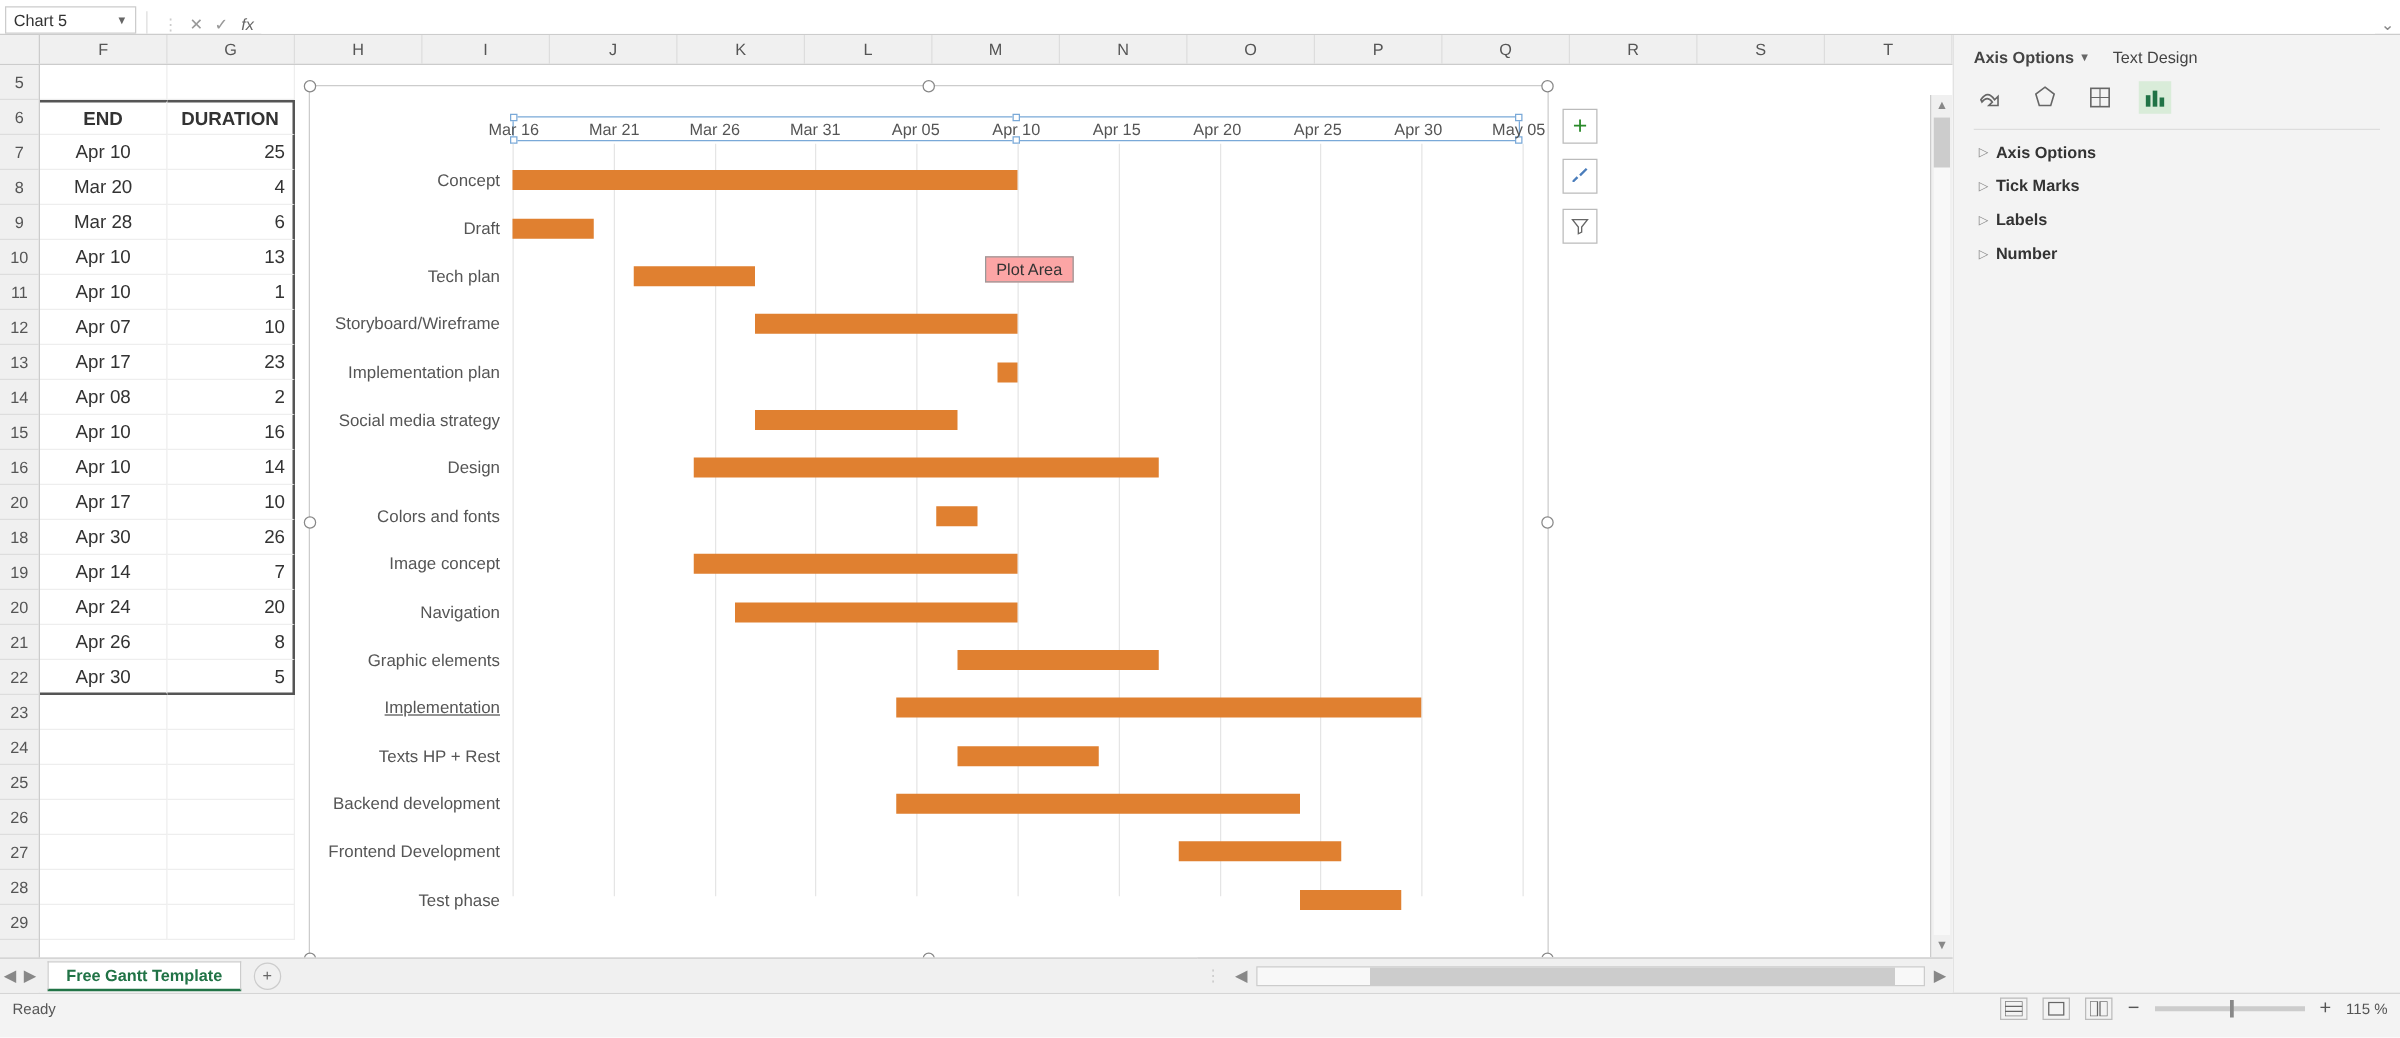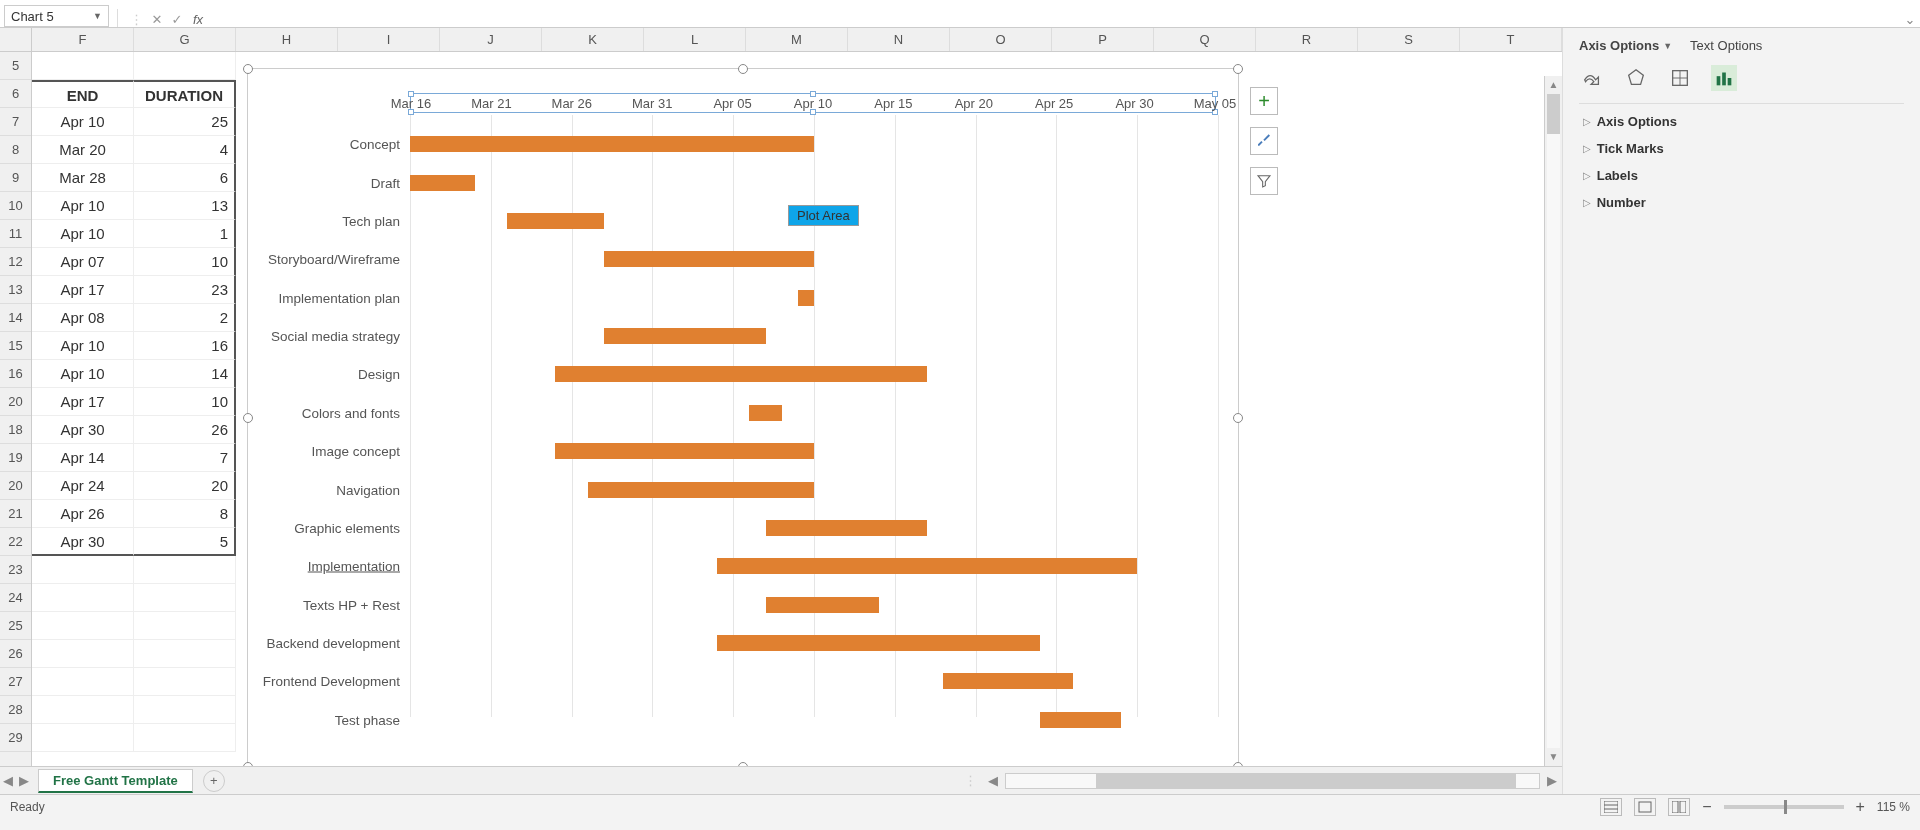--- a/index.html
+++ b/index.html
@@ -40,21 +40,21 @@
 
 
 .chart { position: absolute; left: 215px; top: 16px; width: 992px; height: 700px; background: #fff; border: 1px solid #ccc; }
 .sel-handle { position: absolute; width: 10px; height: 10px; border: 1px solid #888; border-radius: 50%; background: #fff; transform: translate(-50%,-50%); }
 .x-axis { position: absolute; left: 162px; right: 22px; top: 24px; height: 20px; border: 1px solid #7aa9d8; display: flex; }
 .x-tick { position: absolute; top: 2px; font-size: 13px; color: #555; transform: translateX(-50%); white-space: nowrap; }
 .x-sq { position: absolute; width: 6px; height: 6px; background: #fff; border: 1px solid #7aa9d8; transform: translate(-50%,-50%); }
 .vgrid { position: absolute; top: 46px; bottom: 50px; width: 1px; background: #e5e5e5; }
 .task-label { position: absolute; right: 838px; font-size: 13.5px; color: #555; text-align: right; width: 156px; transform: translateY(-50%); }
 .bar { position: absolute; height: 16px; background: #e08030; transform: translateY(-50%); }
-.tooltip { position: absolute; background: #0ea5e9; border: 1px solid #999; padding: 2px 8px; font-size: 13px; color: #333; }
+.tooltip { position: absolute; background: #fca5a5; border: 1px solid #999; padding: 2px 8px; font-size: 13px; color: #333; }
 .chart-btns { position: absolute; right: -40px; top: 18px; display: flex; flex-direction: column; gap: 12px; }
 .chart-btn { width: 28px; height: 28px; border: 1px solid #bbb; background: #fff; display: flex; align-items: center; justify-content: center; font-size: 16px; }
 
 
 .panel-title { font-size: 22px; color: #217346; font-weight: normal; margin-bottom: 10px; display: flex; align-items: center; justify-content: space-between; }
 .panel-close { font-size: 16px; color: #666; }
 .panel-min { font-size: 12px; color: #666; margin-right: 12px; }
 .tab-row { display: flex; gap: 18px; margin-bottom: 12px; font-size: 13px; }
 .tab-opt { color: #444; display: flex; align-items: center; gap: 4px; }
 .tab-opt.active { font-weight: 600; }
@@ -381,21 +381,21 @@
       <div class="scr-btn">▶</div>
     </div>
   </div>
 
   <div class="side-panel">
     <div class="tab-row">
       <div class="tab-opt active">
         <span>Axis Options</span>
         <span style="font-size:9px;color:#666;">▼</span>
       </div>
-      <div class="tab-opt">Text Options</div>
+      <div class="tab-opt">Text Design</div>
     </div>
     <div class="icon-row">
       <div class="picon">
           <svg viewBox="0 0 24 24">
             <path d="M4 14c4-6 8-6 12 0l3-3v8h-8l3-3c-3-4-6-4-9 0z" fill="none" stroke="#666" stroke-width="1.4"></path>
           </svg>
         </div>
       <div class="picon">
           <svg viewBox="0 0 24 24">
             <polygon points="12,3 20,9 17,19 7,19 4,9" fill="none" stroke="#666" stroke-width="1.4"></polygon>

